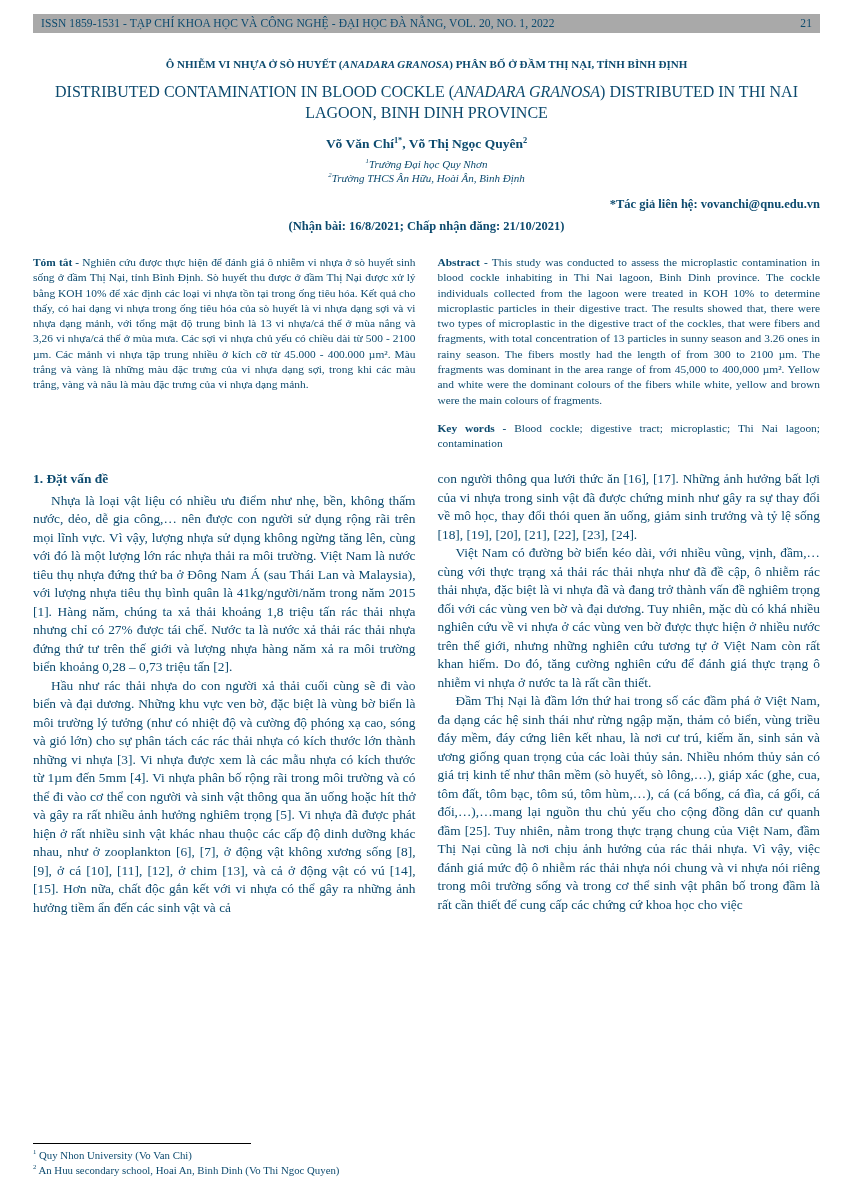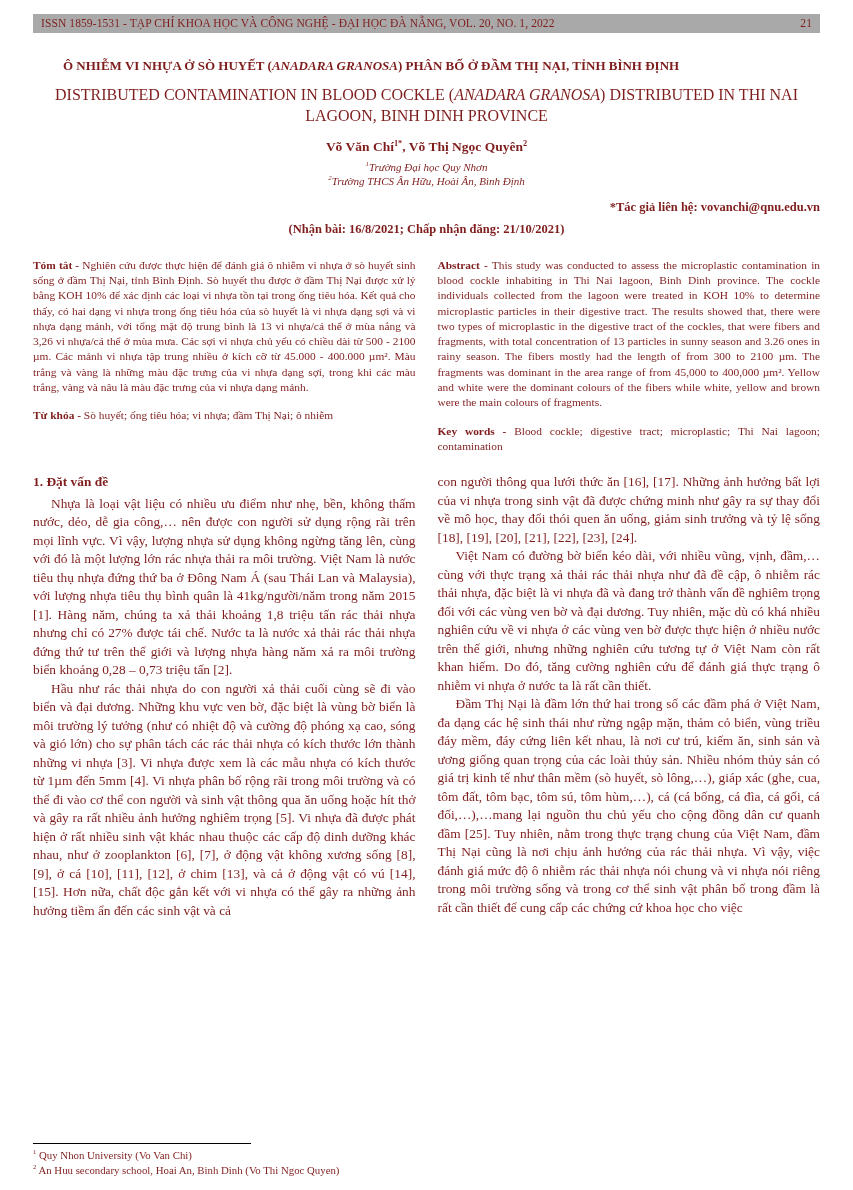--- a/index.html
+++ b/index.html
@@ -3,39 +3,39 @@
 <meta charset="utf-8">
 <style>
   html, body { margin: 0; padding: 0; background: #e8e8e8; }
   .page {
     width: 853px;
     height: 1190px;
     box-sizing: border-box;
     margin: 0 auto;
     padding: 14px 33px 10px 33px;
     background: #ffffff;
-    color: #7f1d1d;
+    color: #0c4a6e;
     font-family: "Liberation Serif", "DejaVu Serif", serif;
     position: relative;
     overflow: hidden;
   }
   .header-bar {
     display: flex;
     justify-content: space-between;
     align-items: center;
     background: #a9a9a9;
     padding: 3px 8px 4px 8px;
     font-size: 11.5px;
     letter-spacing: 0.1px;
   }
   .title-vi {
     margin: 24px 30px 0 30px;
-    text-align: left;
+    text-align: center;
     font-weight: bold;
-    font-size: 13px;
+    font-size: 11px;
     line-height: 1.35;
   }
   .title-en {
     margin: 9px 20px 0 20px;
     text-align: center;
     font-size: 16px;
     line-height: 1.35;
   }
   .authors {
     margin-top: 12px;
@@ -124,21 +124,20 @@
 
   <div class="affil affil-first"><sup>1</sup><span>Trường Đại học Quy Nhơn</span></div>
   <div class="affil"><sup>2</sup><span>Trường THCS Ân Hữu, Hoài Ân, Bình Định</span></div>
 
   <div class="contact">*Tác giả liên hệ: vovanchi@qnu.edu.vn</div>
   <div class="dates">(Nhận bài: 16/8/2021; Chấp nhận đăng: 21/10/2021)</div>
 
   <div class="two-col abstract-row">
     <div class="col">
       <div class="abstract-text"><b>Tóm tắt -</b><span> Nghiên cứu được thực hiện để đánh giá ô nhiễm vi nhựa ở sò huyết sinh sống ở đầm Thị Nại, tỉnh Bình Định. Sò huyết thu được ở đầm Thị Nại được xử lý bằng KOH 10% để xác định các loại vi nhựa tồn tại trong ống tiêu hóa. Kết quả cho thấy, có hai dạng vi nhựa trong ống tiêu hóa của sò huyết là vi nhựa dạng sợi và vi nhựa dạng mảnh, với tổng mật độ trung bình là 13 vi nhựa/cá thể ở mùa nắng và 3,26 vi nhựa/cá thể ở mùa mưa. Các sợi vi nhựa chủ yếu có chiều dài từ 500 - 2100 µm. Các mảnh vi nhựa tập trung nhiều ở kích cỡ từ 45.000 - 400.000 µm². Màu trắng và vàng là những màu đặc trưng của vi nhựa dạng sợi, trong khi các màu trắng, vàng và nâu là màu đặc trưng của vi nhựa dạng mảnh.</span></div>
-      <div class="keywords"><b>Từ khóa -</b><span> Sò huyết; ống tiêu hóa; vi nhựa; đầm Thị Nại; ô nhiễm</span></div>
     </div>
     <div class="col">
       <div class="abstract-text"><b>Abstract -</b><span> This study was conducted to assess the microplastic contamination in blood cockle inhabiting in Thi Nai lagoon, Binh Dinh province. The cockle individuals collected from the lagoon were treated in KOH 10% to determine microplastic particles in their digestive tract. The results showed that, there were two types of microplastic in the digestive tract of the cockles, that were fibers and fragments, with total concentration of 13 particles in sunny season and 3.26 ones in rainy season. The fibers mostly had the length of from 300 to 2100 µm. The fragments was dominant in the area range of from 45,000 to 400,000 µm². Yellow and white were the dominant colours of the fibers while white, yellow and brown were the main colours of fragments.</span></div>
       <div class="keywords"><b>Key words -</b><span> Blood cockle; digestive tract; microplastic; Thi Nai lagoon; contamination</span></div>
     </div>
   </div>
 
   <div class="two-col body-row">
     <div class="col">
       <div class="section-heading">1. Đặt vấn đề</div>

